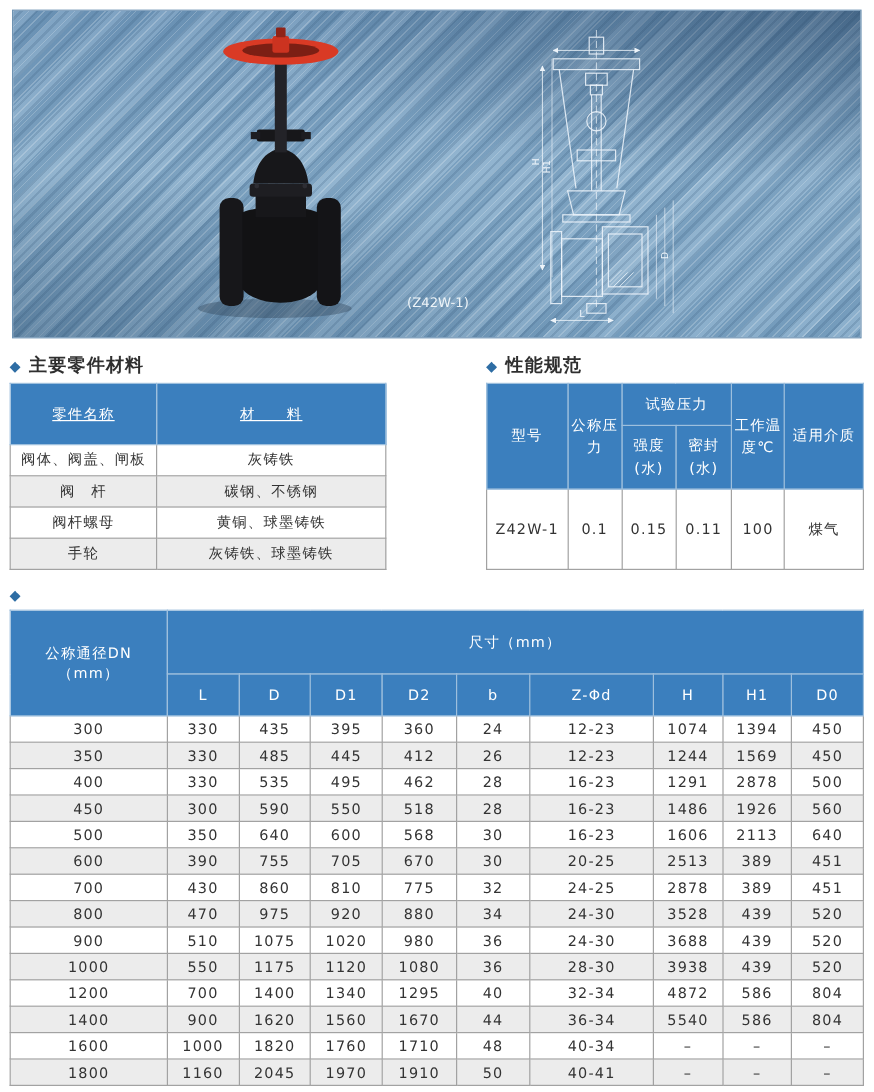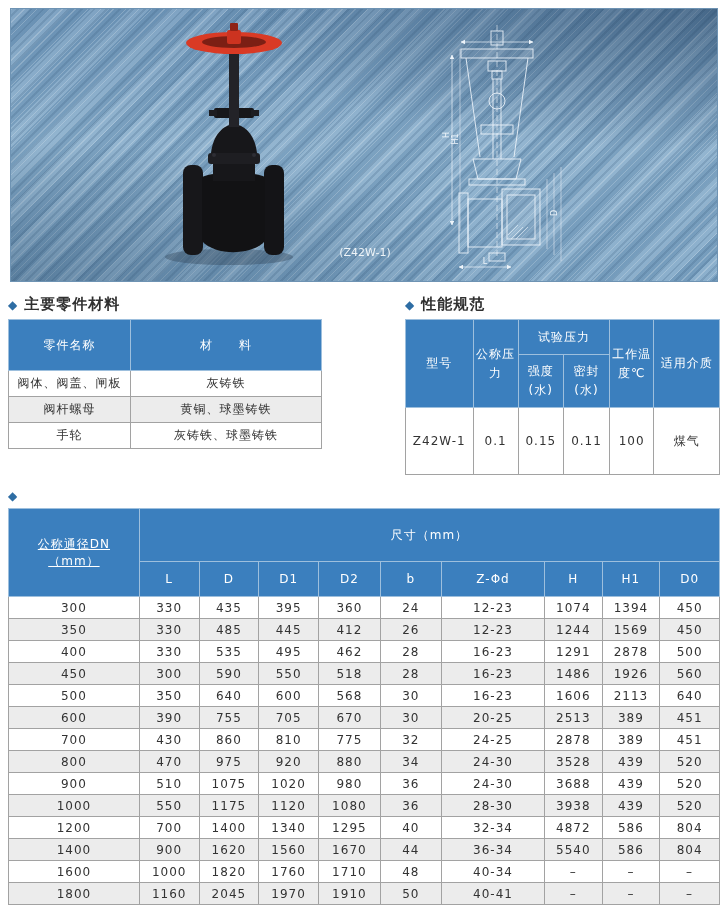--- a/index.html
+++ b/index.html
@@ -36,31 +36,31 @@
   }
   .tbl td{
     border:1px solid #a2a2a2;font-size:12px;color:#333;text-align:center;
     padding:0 2px;letter-spacing:1px;background:#fff;
   }
   .tbl tbody tr:nth-child(even) td{background:#ececec;}
   
   .section-row{display:flex;justify-content:space-between;padding:0 8px;margin-top:13px;}
   .col-left{width:314px;}
   .col-right{width:315px;}
-  .materials thead th{height:46px;}
+  .materials thead th{height:46px;text-decoration:underline;}
   .materials td{height:25px;}
   .performance thead tr.top th{height:30px;}
   .performance thead tr.sub th{height:48px;margin-top:28px;}
   .performance td{height:66px;}
   
   .dims-section{padding:0 8px;margin-top:14px;}
   .dims thead tr.top th{height:48px;}
   .dims thead tr.sub th{height:30px;}
   .dims td{height:21px;}
-  .dn-line{display:block;line-height:1.4;text-decoration:underline;}
+  .dn-line{display:block;line-height:1.4;}
 </style>
 </head>
 <body>
 
 <div class="banner">
   <svg width="706" height="272" viewBox="0 0 706 272">
     <defs>
       <marker id="arw" viewBox="0 0 10 10" refX="9" refY="5" markerWidth="6" markerHeight="6" orient="auto-start-reverse">
         <path d="M0,0 L10,5 L0,10 z" fill="#edf4fa"></path>
       </marker>
@@ -159,20 +159,24 @@
       <thead>
         <tr>
           <th>零件名称</th>
           <th>材　　料</th>
         </tr>
       </thead>
       <tbody>
           <tr>
             <td>阀体、阀盖、闸板</td>
             <td>灰铸铁</td>
+          </tr>
+          <tr>
+            <td>阀　杆</td>
+            <td>碳钢、不锈钢</td>
           </tr>
           <tr>
             <td>阀杆螺母</td>
             <td>黄铜、球墨铸铁</td>
           </tr>
           <tr>
             <td>手轮</td>
             <td>灰铸铁、球墨铸铁</td>
           </tr>
         </tbody>

